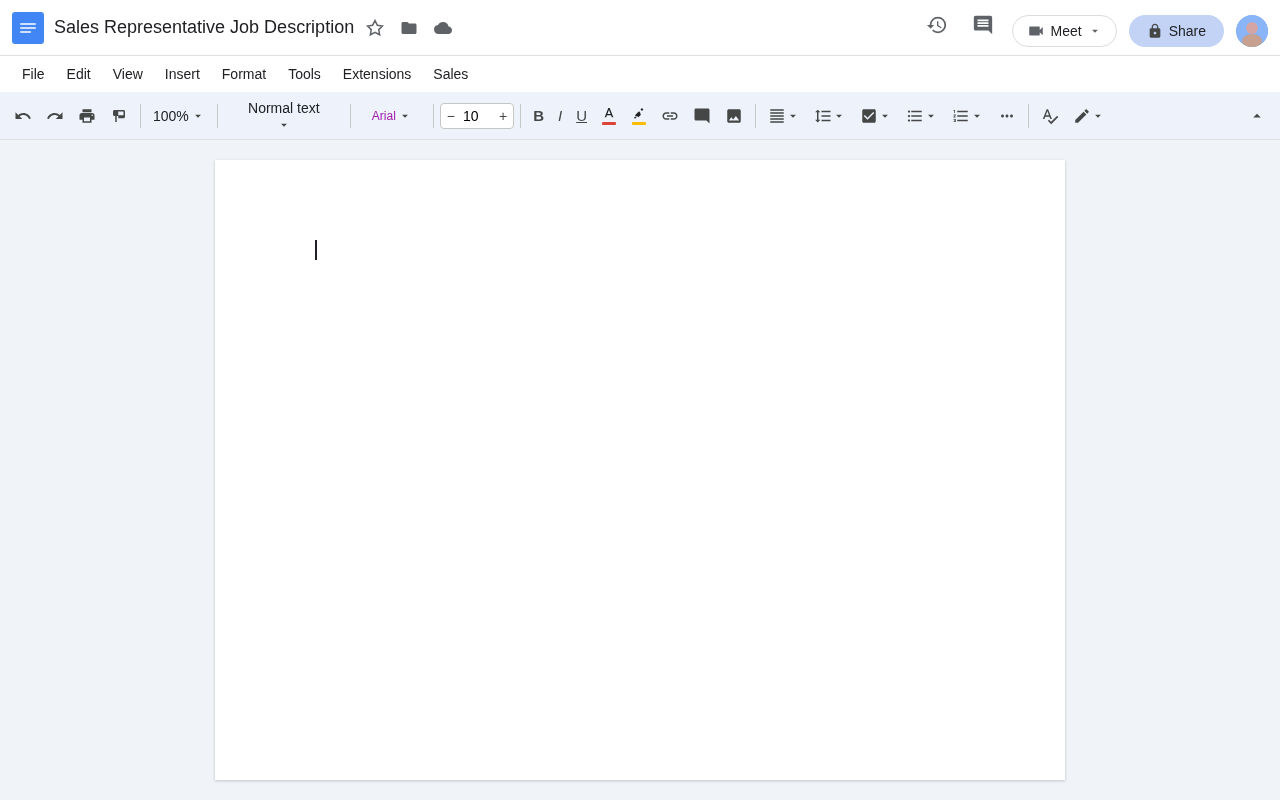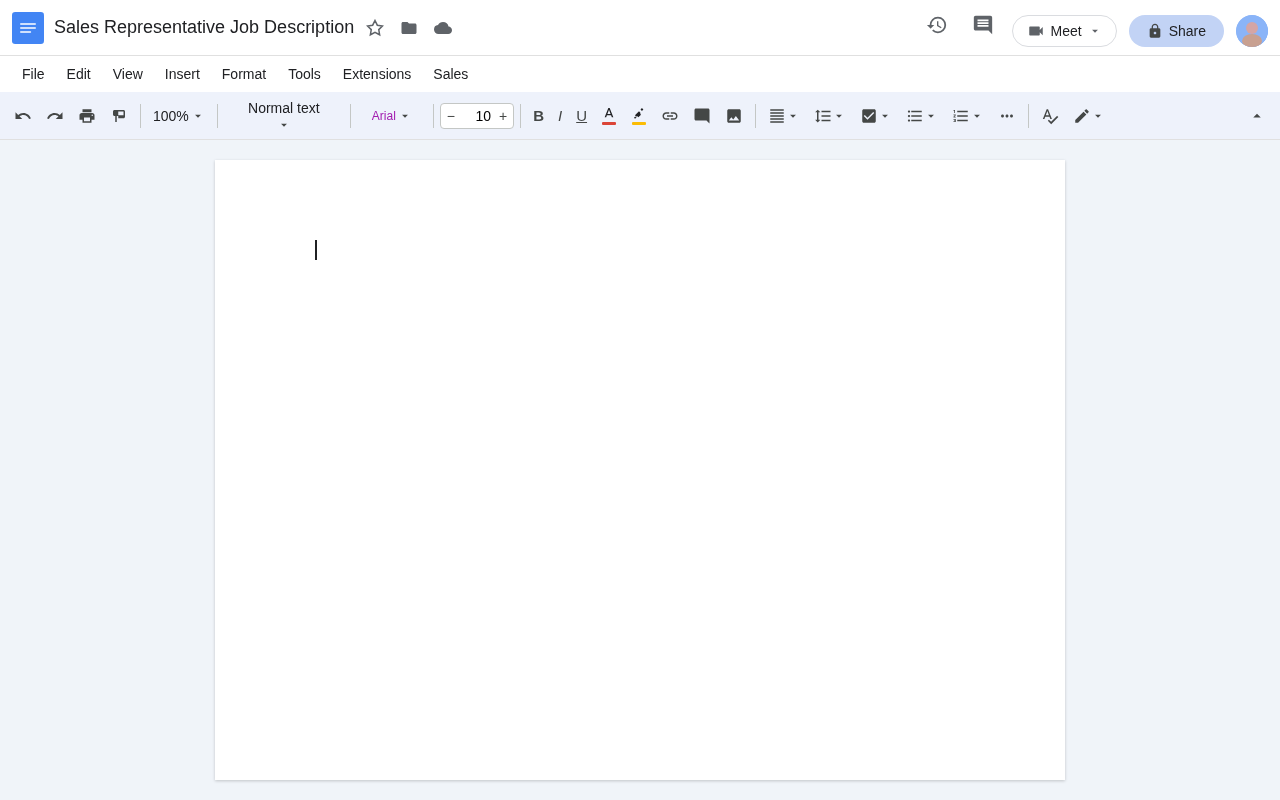--- a/index.html
+++ b/index.html
@@ -189,21 +189,21 @@
     .font-size-btn {
       background: none;
       border: none;
       cursor: pointer;
       padding: 4px 6px;
       font-size: 14px;
       color: #444746;
     }
     .font-size-input {
       border: none;
-      text-align: right;
+      text-align: left;
       width: 32px;
       font-size: 14px;
       padding: 4px 2px;
       outline: none;
     }
     .bold-btn { font-weight: bold; font-size: 15px; }
     .italic-btn { font-style: italic; font-size: 15px; }
     .underline-btn { text-decoration: underline; font-size: 15px; }
     .toolbar-right-group {
       display: flex;

